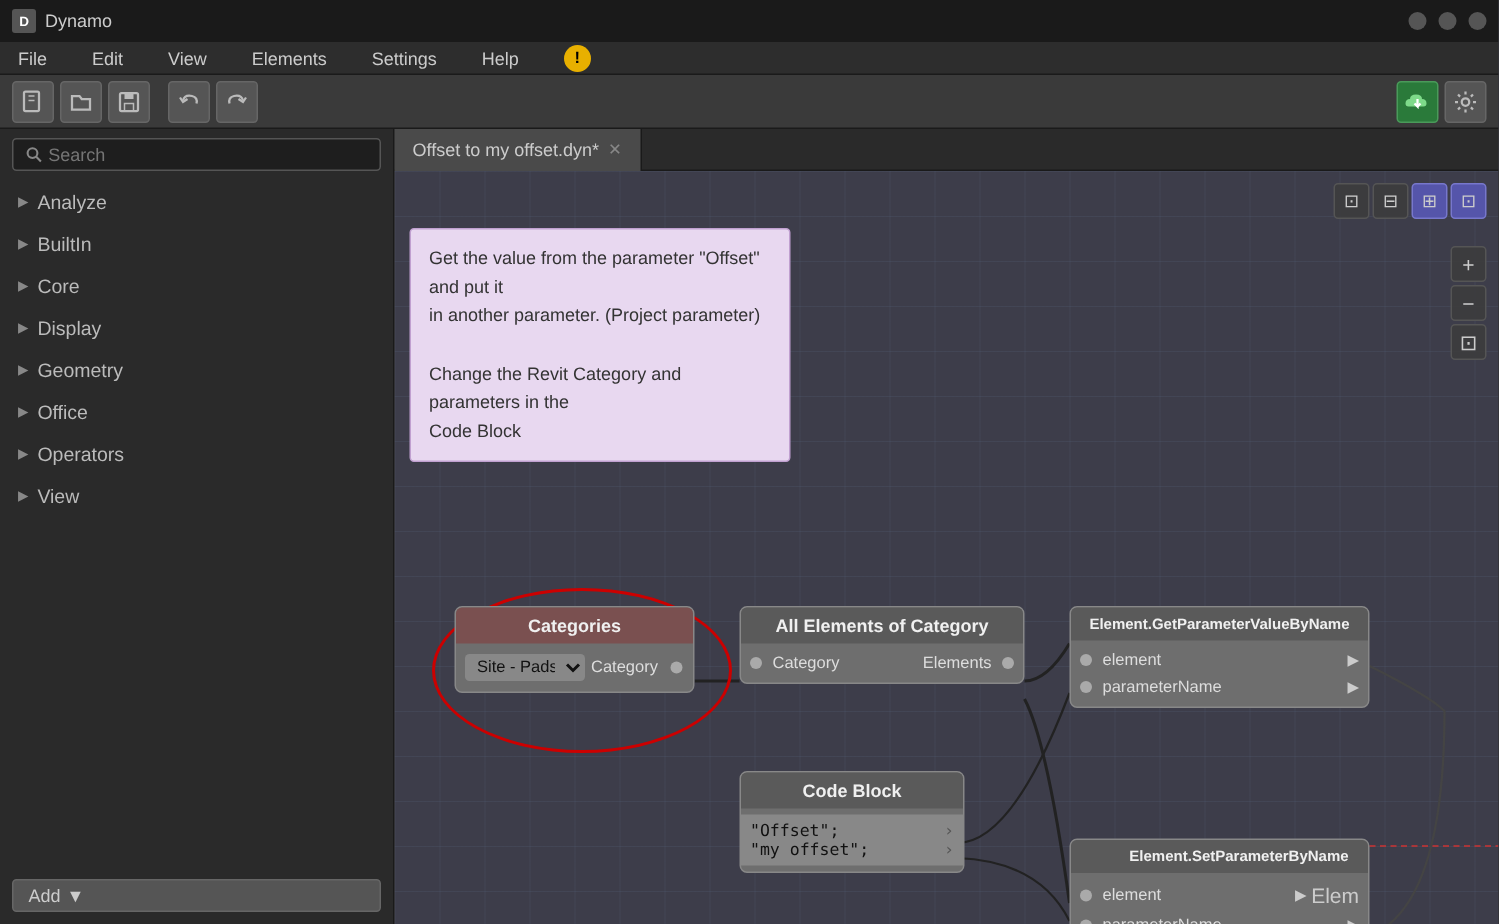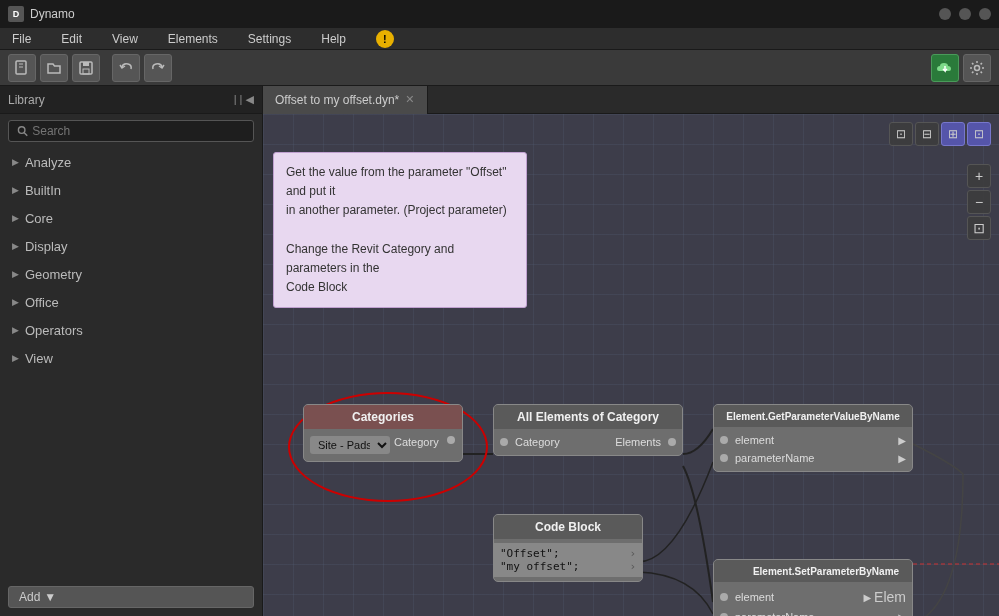--- a/index.html
+++ b/index.html
@@ -286,21 +286,21 @@
       background: #888;
       border: none;
       border-radius: 3px;
       padding: 2px 4px;
       color: #111;
       font-size: 11px;
       width: 80px;
     }
     .node-select-row {
       display: flex;
-      align-items: flex-start;
+      align-items: center;
       padding: 3px 6px;
       gap: 4px;
     }
     .node-port-label {
       font-size: 11px;
       color: #ddd;
     }
 
     #all-elements-node {
       top: 290px; left: 230px;
@@ -431,24 +431,20 @@
     <svg width="16" height="16" viewBox="0 0 16 16">
         <circle cx="8" cy="8" r="2.5" fill="none" stroke="#bbb" stroke-width="1.5"></circle>
         <path d="M8 1 L8 3 M8 13 L8 15 M1 8 L3 8 M13 8 L15 8 M3 3 L4.4 4.4 M11.6 11.6 L13 13 M13 3 L11.6 4.4 M4.4 11.6 L3 13" stroke="#bbb" stroke-width="1.5"></path>
       </svg>
   </div>
 </div>
 
 <div id="main">
 
   <div id="sidebar">
-    <div id="sidebar-header">
-      <span id="sidebar-header-label">Library</span>
-      <span id="sidebar-header-icons">| | ◀</span>
-    </div>
     <div id="search-container">
       <div id="search-box">
         <svg width="12" height="12" viewBox="0 0 12 12">
             <circle cx="5" cy="5" r="3.5" fill="none" stroke="#888" stroke-width="1.5"></circle>
             <line x1="7.5" y1="7.5" x2="11" y2="11" stroke="#888" stroke-width="1.5"></line>
           </svg>
         <input type="text" placeholder="Search" style="">
       </div>
     </div>
 

